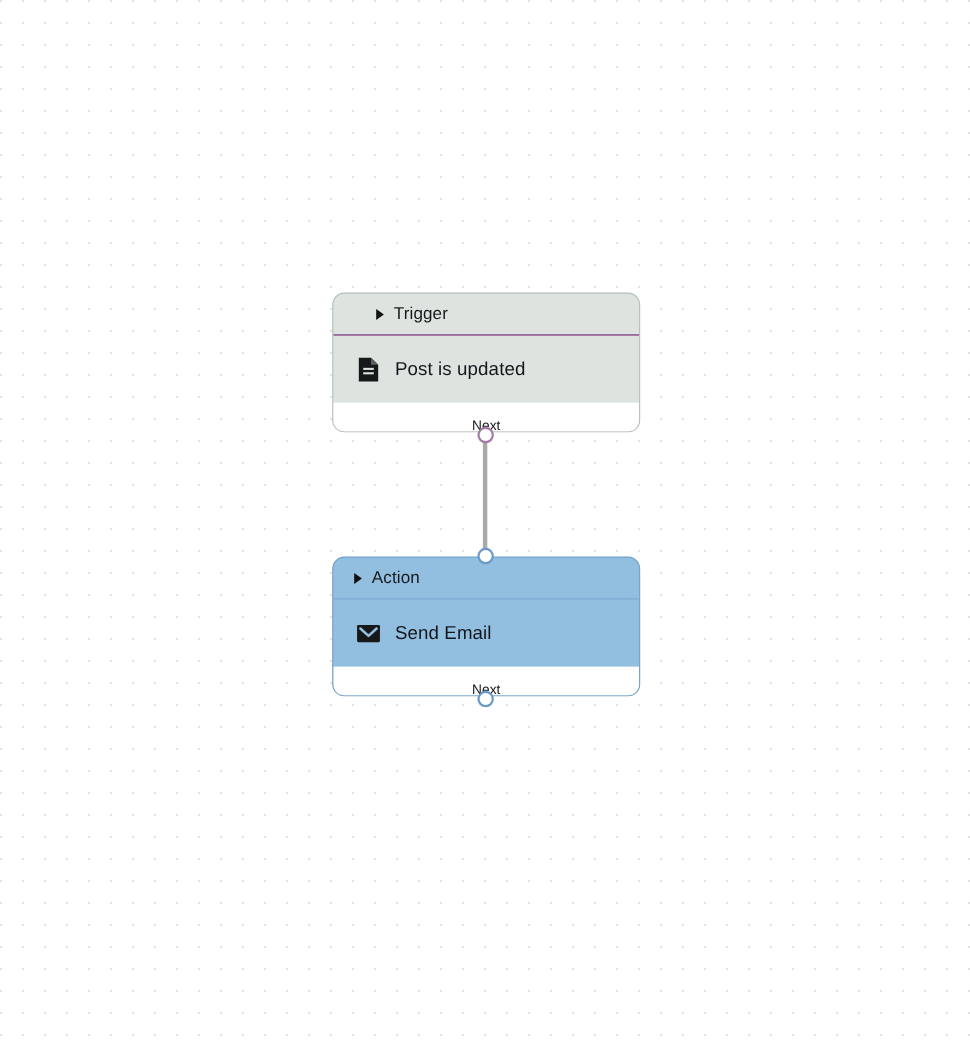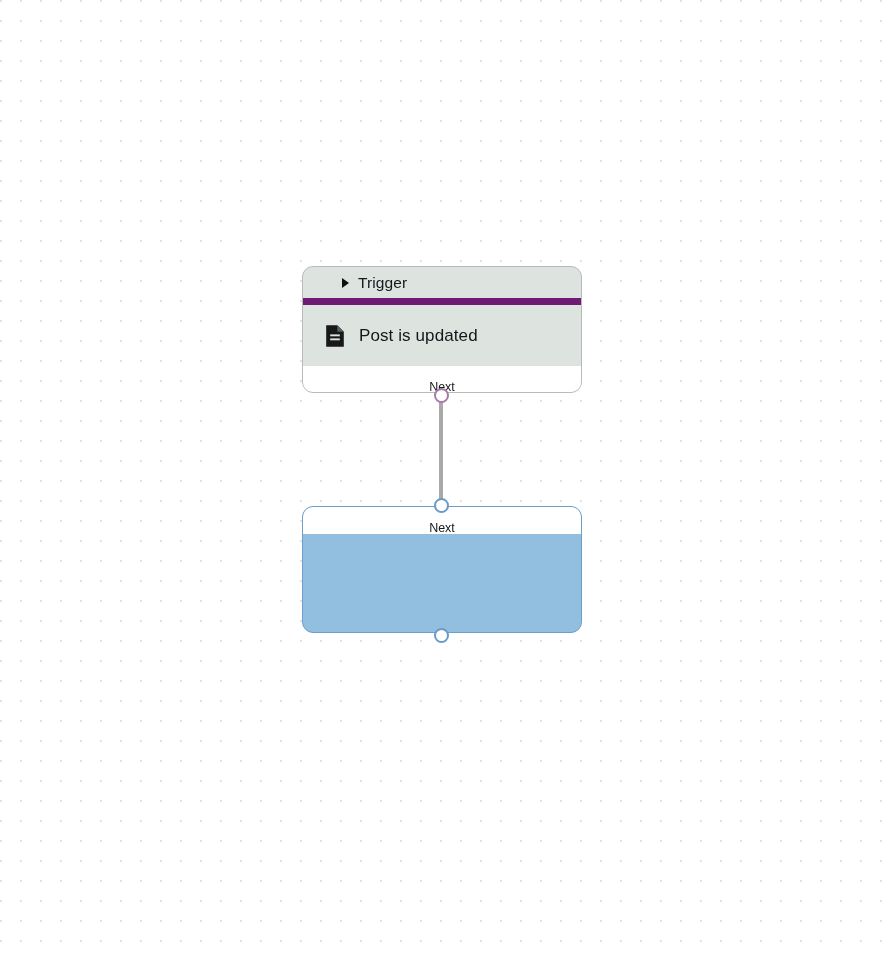--- a/index.html
+++ b/index.html
@@ -63,21 +63,21 @@
     background: #92bfe0;
   }
 
   .node-header {
     display: flex;
     align-items: center;
     height: 38px;
     padding: 0 0 0 19px;
     box-sizing: border-box;
   }
-  .node.trigger .node-header { border-bottom: 7px solid #701a75; padding-left: 39px; }
+  .node.trigger .node-header { border-bottom: 1px solid #701a75; padding-left: 39px; }
   .node.action  .node-header { border-bottom: 1px solid #7aa8cd; }
 
   .disclosure {
     width: 0;
     height: 0;
     border-left: 7px solid #101010;
     border-top: 5px solid transparent;
     border-bottom: 5px solid transparent;
     margin-right: 9px;
     flex: 0 0 auto;
@@ -153,21 +153,34 @@
 
     <div class="node-footer">
       <span class="node-footer-label">Next</span>
     </div>
   </div>
 
   <div class="port trigger-out" style="left:434px; top:388px;"></div>
 
   <div class="node action" style="left:302px; top:506px; width:280px; height:127px;">
 
+    <div class="node-header">
+      <span class="disclosure"></span>
+      <span class="node-header-label">Action</span>
+    </div>
 
+    <div class="node-body">
+      <span class="node-icon">
+        <svg viewBox="0 0 26 26" width="26" height="26" aria-hidden="true">
+          <rect x="2.6" y="5.2" width="20.8" height="15.6" rx="1.2" fill="#17181a"></rect>
+          <path d="M5.6 8.4 L13 15.1 L20.4 8.4" fill="none" stroke="#92bfe0" stroke-width="2.3" stroke-linecap="round" stroke-linejoin="round"></path>
+        </svg>
+      </span>
+      <span class="node-title">Send Email</span>
+    </div>
 
     <div class="node-footer">
       <span class="node-footer-label">Next</span>
     </div>
   </div>
 
   <div class="port action-in" style="left:434px; top:498px;"></div>
 
   <div class="port action-out" style="left:434px; top:628px;"></div>
 

